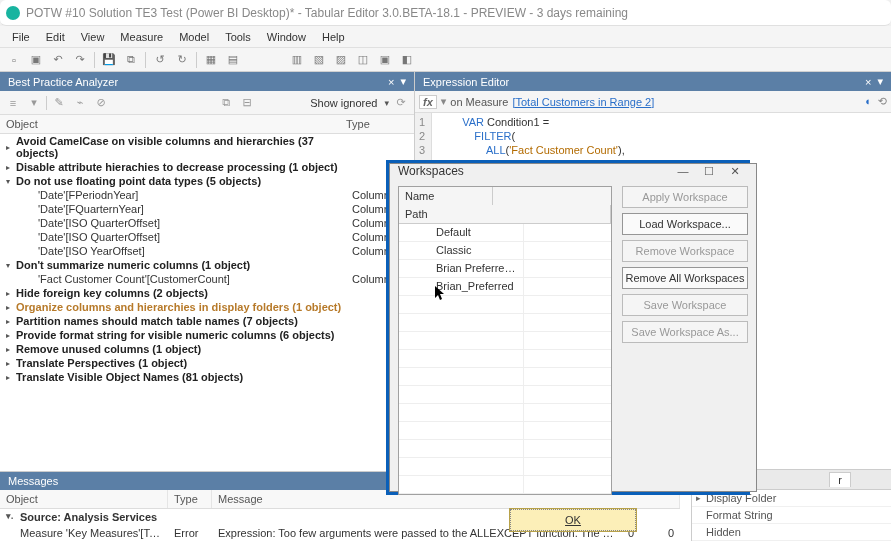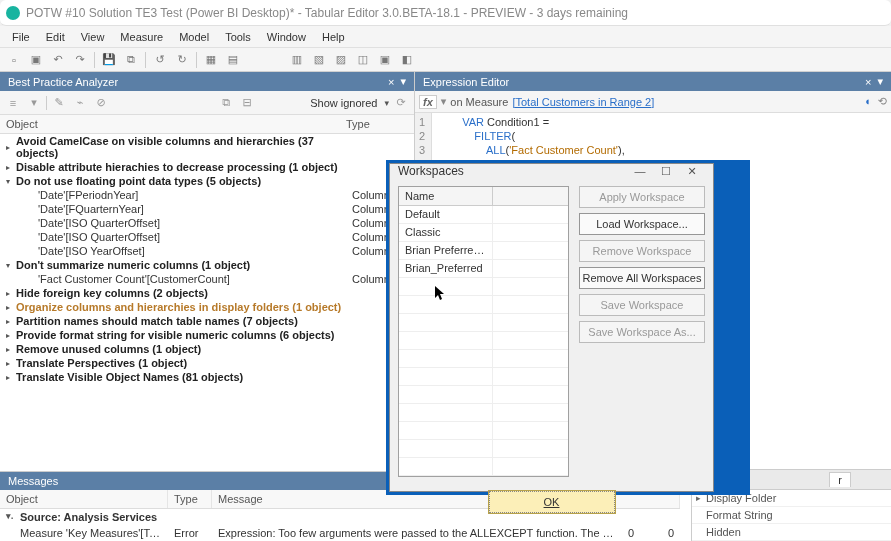--- a/index.html
+++ b/index.html
@@ -83,33 +83,33 @@
   
   .props-panel { position: absolute; right: 0; bottom: 0; width: 200px; background: #fff; border-left: 1px solid #ccc; border-top:1px solid #ccc;}
   .props-panel .prow { display: flex; align-items: center; padding: 2px 4px; border-bottom: 1px solid #f0f0f0; }
   .props-panel .prow .caret { width: 10px; font-size:9px; color:#666;}
   .props-panel .prow .plabel { color: #555; }
   .props-panel .tab-strip { height: 20px; background: #eaeaea; border-bottom:1px solid #ccc; position:relative;}
   .props-panel .tab-strip .active-tab { position:absolute; right:40px; top:2px; background:#fff; padding:1px 8px; border:1px solid #ccc; border-bottom:none;}
   
   
   .dialog-shadow { position: absolute; left: 386px; top: 160px; width: 364px; height: 335px; background: #0a5fb8; }
-  .dialog { position: absolute; left: 389px; top: 163px; width: 325px; height: 329px; background: #f0f0f0; border: 1px solid #888; display: flex; flex-direction: column; z-index: 100; }
+  .dialog { position: absolute; left: 389px; top: 163px; width: 368px; height: 329px; background: #f0f0f0; border: 1px solid #888; display: flex; flex-direction: column; z-index: 100; }
   .dialog-title { height: 24px; display: flex; align-items: center; padding: 0 8px; background: #f0f0f0; }
   .dialog-title .dt-text { flex: 1; color: #333; font-size: 12px;}
   .dialog-title .win-btn { width: 26px; text-align: center; color: #555; cursor: default;}
   .dialog-body { flex: 1; display: flex; padding: 8px; gap: 10px; }
   .ws-grid { flex: 1; background: #fff; border: 1px solid #a0a0a0; display: flex; flex-direction: column; }
   .ws-grid-header { display: flex; background: #f5f5f5; border-bottom: 1px solid #ccc; flex-direction: column; }
   .ws-grid-header > div { padding: 3px 6px; border-right: 1px solid #ccc; color: #333;}
   .ws-col-name { width: 94px; }
   .ws-col-path { flex: 1; }
   .ws-grid-body { flex: 1; }
   .ws-row { display: flex; border-bottom: 1px solid #eee; }
-  .ws-row > div { padding: 2px 6px; height: 17px;}
+  .ws-row > div { padding: 2px 6px; height: 17px; margin-left: 31px;}
   .ws-row .ws-col-name { border-right: 1px solid #eee; white-space: nowrap; overflow: hidden; text-overflow: ellipsis;}
   .ws-buttons { width: 126px; display: flex; flex-direction: column; gap: 5px; }
   .ws-btn { height: 22px; background: #f5f5f5; border: 1px solid #bbb; color: #999; cursor: default; display:flex; align-items:center; justify-content:center;}
   .ws-btn.enabled { color: #333; background: #fafafa; border-color:#969696;}
   .dialog-footer { padding: 6px 8px 10px; display: flex; justify-content: center; text-decoration: underline; }
   .ok-btn { width: 126px; height: 22px; background: #fcefb8; border: 1px dotted #888; outline: 1px solid #b8a24a; color: #333; cursor: default; display:flex; align-items:center; justify-content:center;}
   
   .cursor-arrow { position: absolute; left: 435px; top: 286px; z-index: 200; pointer-events: none; font-size:14px; color:#000;}
 </style>
 </head>
@@ -354,20 +354,21 @@
   <div class="dialog-title">
     <span class="dt-text">Workspaces</span>
     <span class="win-btn">—</span>
     <span class="win-btn">☐</span>
     <span class="win-btn">✕</span>
   </div>
   <div class="dialog-body">
     <div class="ws-grid">
       <div class="ws-grid-header">
         <div class="ws-col-name">Name</div>
+        <div class="ws-col-path">Path</div>
       </div>
       <div class="ws-grid-body" id="ws-grid-body">
           <div class="ws-row">
             <div class="ws-col-name">Default</div>
             <div class="ws-col-path"></div>
           </div>
           <div class="ws-row">
             <div class="ws-col-name">Classic</div>
             <div class="ws-col-path"></div>
           </div>

